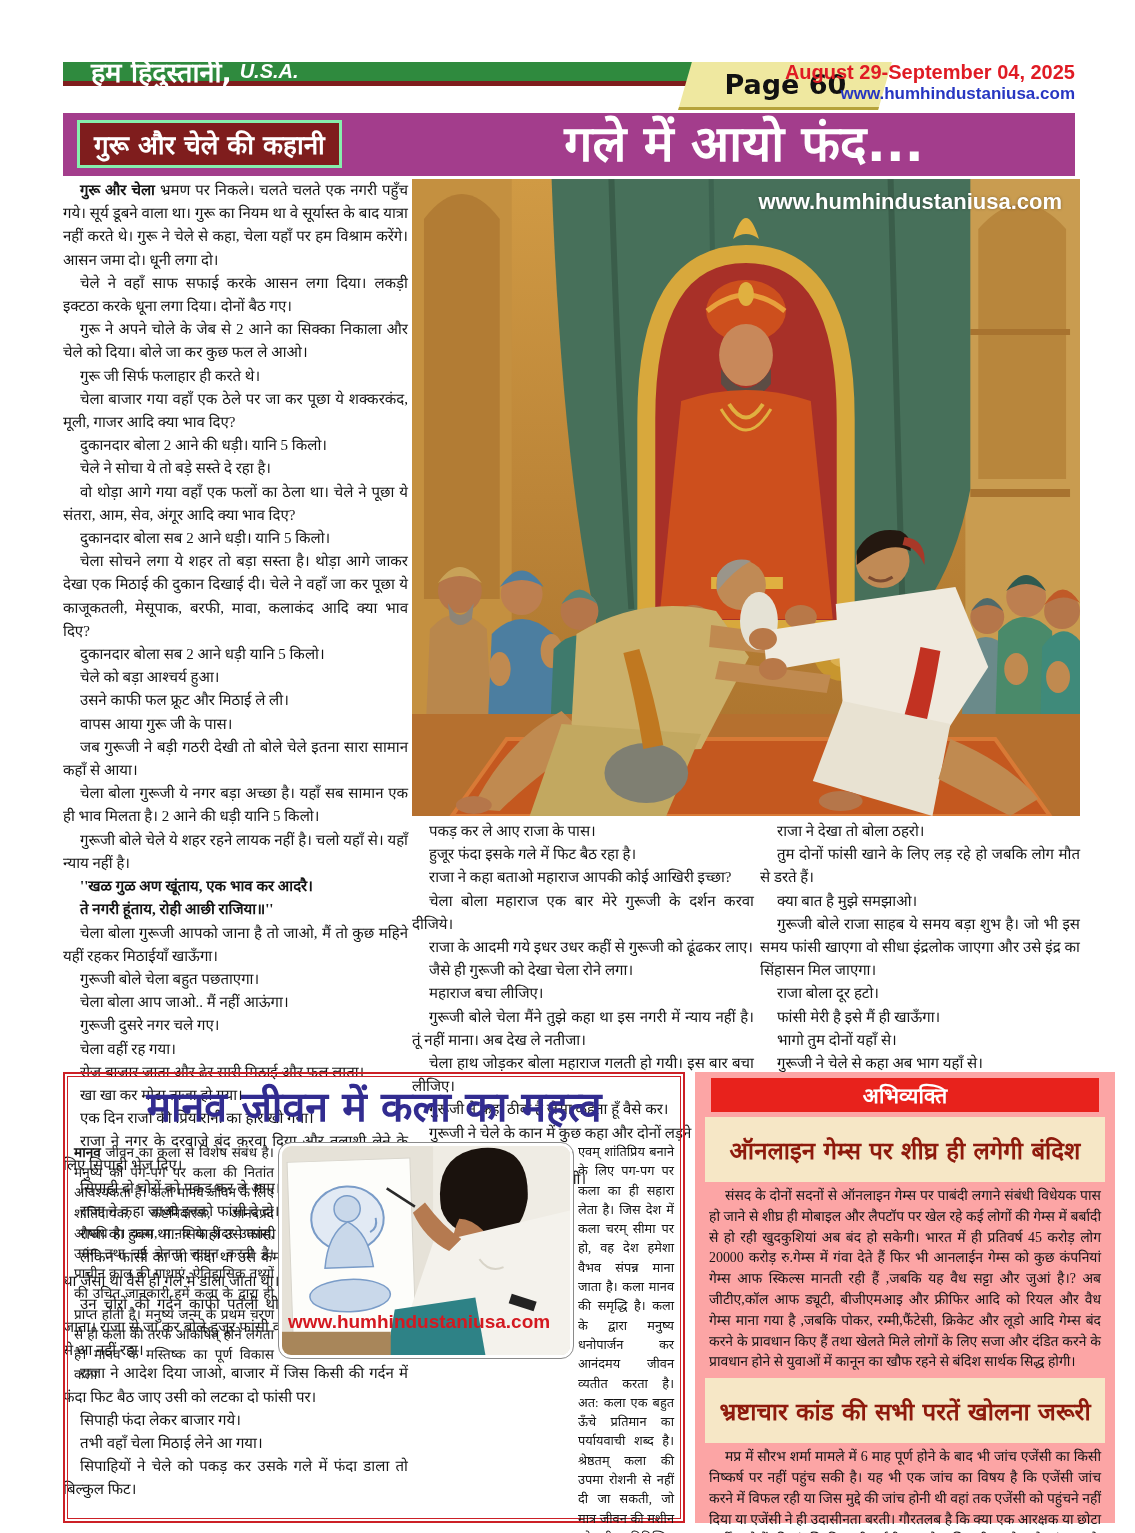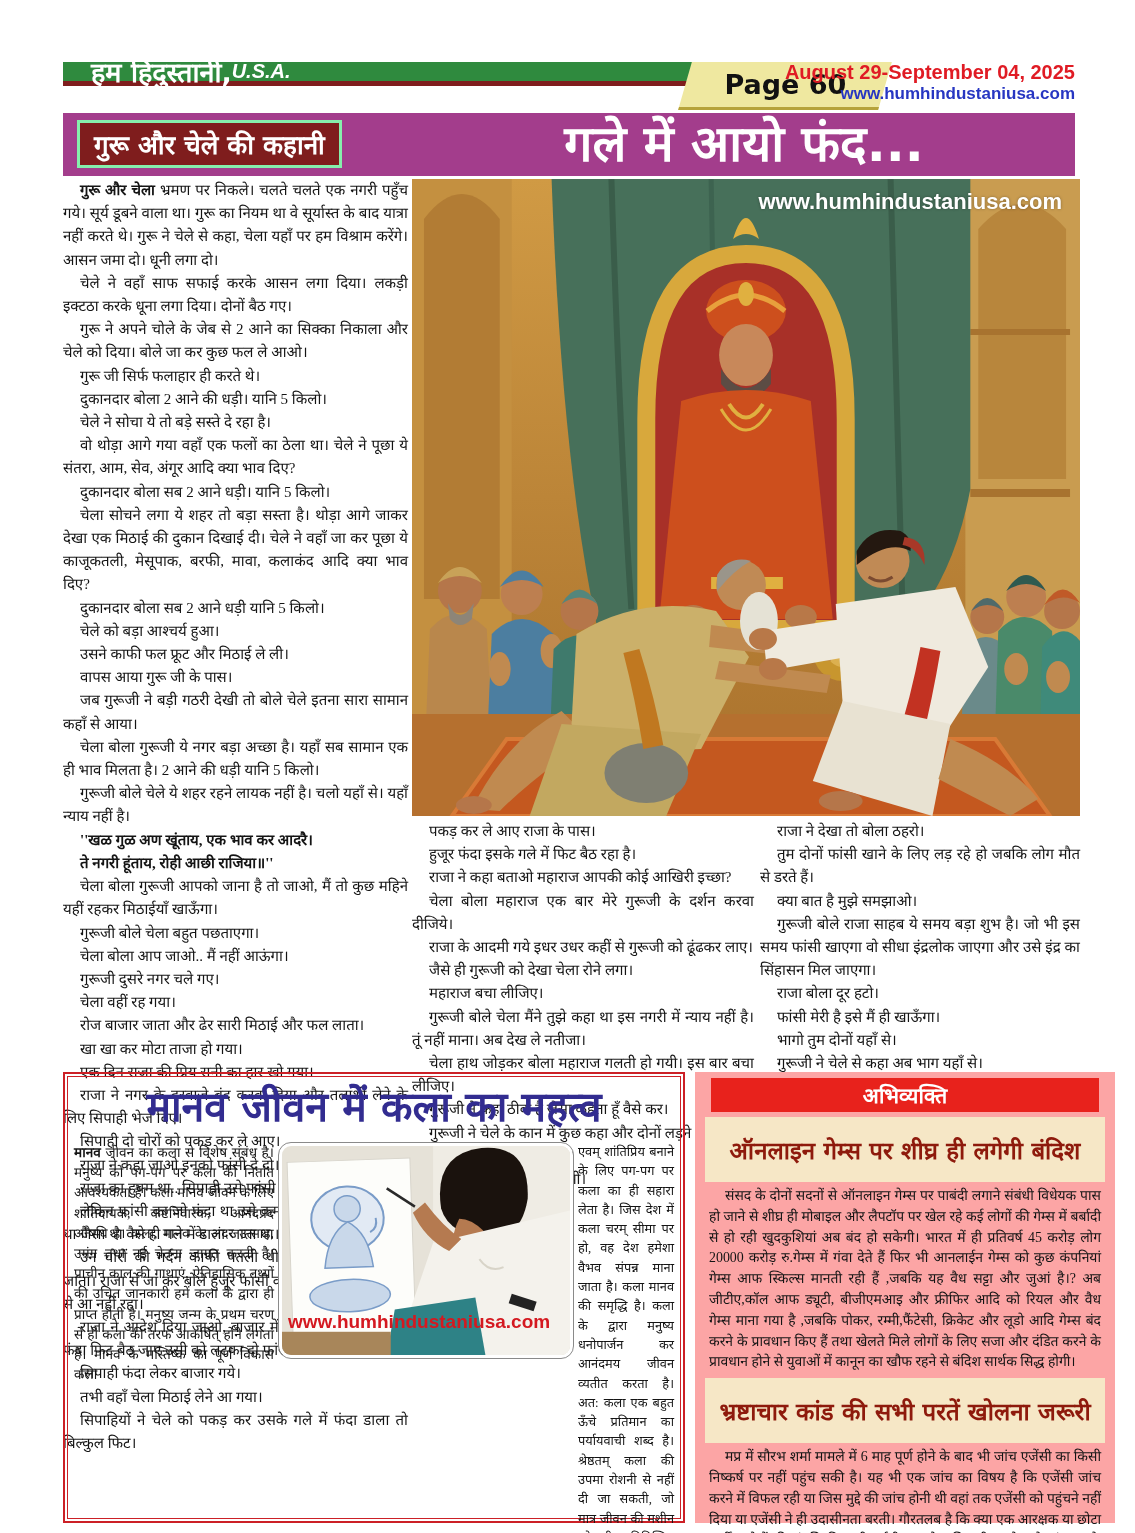--- a/index.html
+++ b/index.html
@@ -3,21 +3,21 @@
 <meta charset="utf-8">
 <style>
   html,body{margin:0;padding:0;background:#ffffff;}
   .page{position:relative;width:1135px;height:1533px;background:#fff;overflow:hidden;
         font-family:"Liberation Serif","DejaVu Serif",serif;color:#141414;}
   
   .hdr{position:absolute;left:63px;top:60px;width:1012px;height:48px;}
   .hdr-green{position:absolute;left:0;top:2px;width:645px;height:24px;background:#2f8a3e;
              border-bottom:5px solid #7f1d1d;display:flex;align-items:center;padding-left:28px;box-sizing:border-box;}
   .hdr-green .mast{color:#fff;font-weight:bold;font-size:27px;font-family:"DejaVu Sans",sans-serif;}
-  .hdr-green .usa{color:#fff;font-weight:bold;font-style:italic;font-size:20px;
+  .hdr-green .usa{color:#fff;font-weight:bold;font-style:italic;font-size:20px;margin-left:8px;
                   font-family:"Liberation Sans",sans-serif;text-align:right;}
   .hdr-tab{position:absolute;left:622px;top:2px;width:200px;height:45px;background:#efe8a0;
            transform:skewX(-16deg);border-bottom:3px solid #b6a33a;}
   .hdr-tab span{display:block;transform:skewX(16deg);text-align:center;line-height:45px;
                 font-family:"DejaVu Sans",sans-serif;font-weight:bold;font-size:27px;color:#111;}
   .hdr-right{position:absolute;right:0;top:0;text-align:right;font-family:"Liberation Sans",sans-serif;}
   .hdr-date{color:#e01b24;font-weight:bold;font-size:20px;line-height:24px;}
   .hdr-url{color:#2736c2;font-weight:bold;font-size:17px;line-height:20px;}
   
   .banner{position:absolute;left:63px;top:113px;width:1012px;height:63px;background:#a33d8c;}
@@ -86,20 +86,21 @@
   <div class="banner">
     <div class="kicker">गुरू और चेले की कहानी</div>
     <div class="banner-headline">गले में आयो फंद...</div>
   </div>
 
   <div class="col story-col1">
       <p><b>गुरू और चेला</b> भ्रमण पर निकले। चलते चलते एक नगरी पहुँच गये। सूर्य डूबने वाला था। गुरू का नियम था वे सूर्यास्त के बाद यात्रा नहीं करते थे। गुरू ने चेले से कहा, चेला यहाँ पर हम विश्राम करेंगे। आसन जमा दो। धूनी लगा दो।</p>
       <p>चेले ने वहाँ साफ सफाई करके आसन लगा दिया। लकड़ी इक्टठा करके धूना लगा दिया। दोनों बैठ गए।</p>
       <p>गुरू ने अपने चोले के जेब से 2 आने का सिक्का निकाला और चेले को दिया। बोले जा कर कुछ फल ले आओ।</p>
       <p>गुरू जी सिर्फ फलाहार ही करते थे।</p>
+      <p>चेला बाजार गया वहाँ एक ठेले पर जा कर पूछा ये शक्करकंद, मूली, गाजर आदि क्या भाव दिए?</p>
       <p>दुकानदार बोला 2 आने की धड़ी। यानि 5 किलो।</p>
       <p>चेले ने सोचा ये तो बड़े सस्ते दे रहा है।</p>
       <p>वो थोड़ा आगे गया वहाँ एक फलों का ठेला था। चेले ने पूछा ये संतरा, आम, सेव, अंगूर आदि क्या भाव दिए?</p>
       <p>दुकानदार बोला सब 2 आने धड़ी। यानि 5 किलो।</p>
       <p>चेला सोचने लगा ये शहर तो बड़ा सस्ता है। थोड़ा आगे जाकर देखा एक मिठाई की दुकान दिखाई दी। चेले ने वहाँ जा कर पूछा ये काजूकतली, मेसूपाक, बरफी, मावा, कलाकंद आदि क्या भाव दिए?</p>
       <p>दुकानदार बोला सब 2 आने धड़ी यानि 5 किलो।</p>
       <p>चेले को बड़ा आश्चर्य हुआ।</p>
       <p>उसने काफी फल फ्रूट और मिठाई ले ली।</p>
       <p>वापस आया गुरू जी के पास।</p>
       <p>जब गुरूजी ने बड़ी गठरी देखी तो बोले चेले इतना सारा सामान कहाँ से आया।</p>

